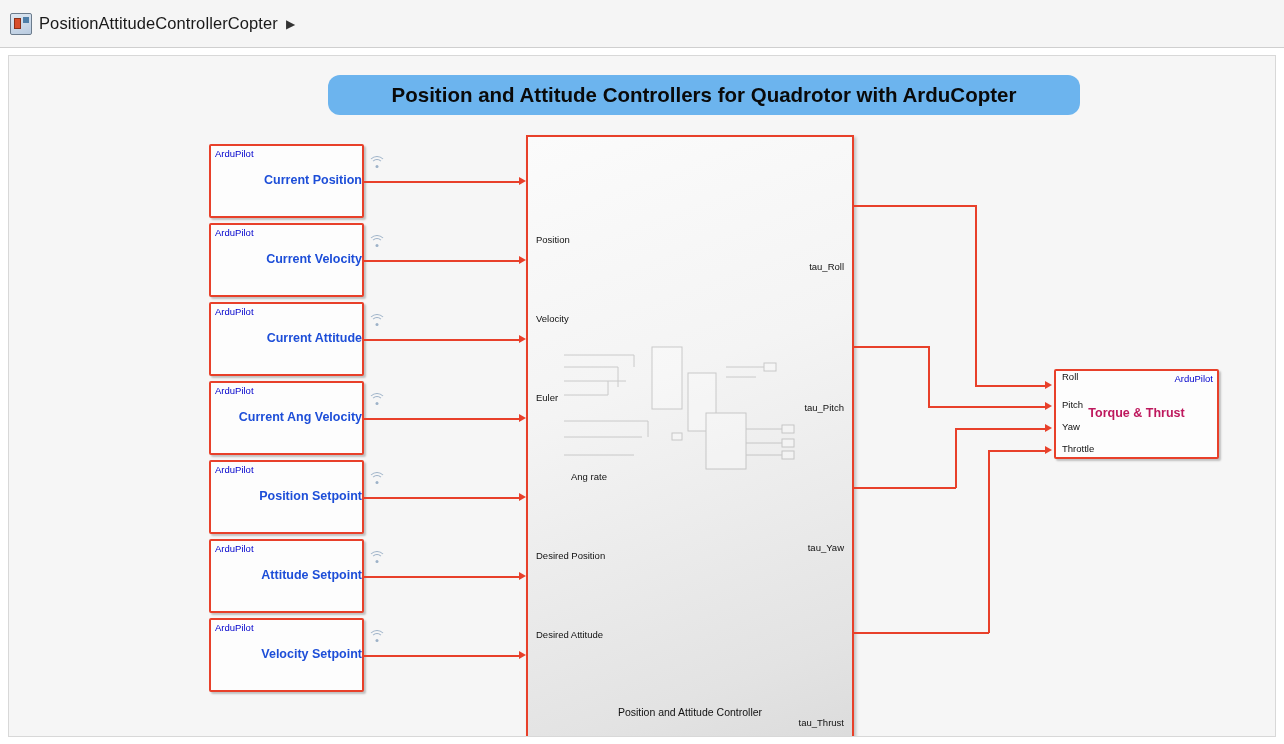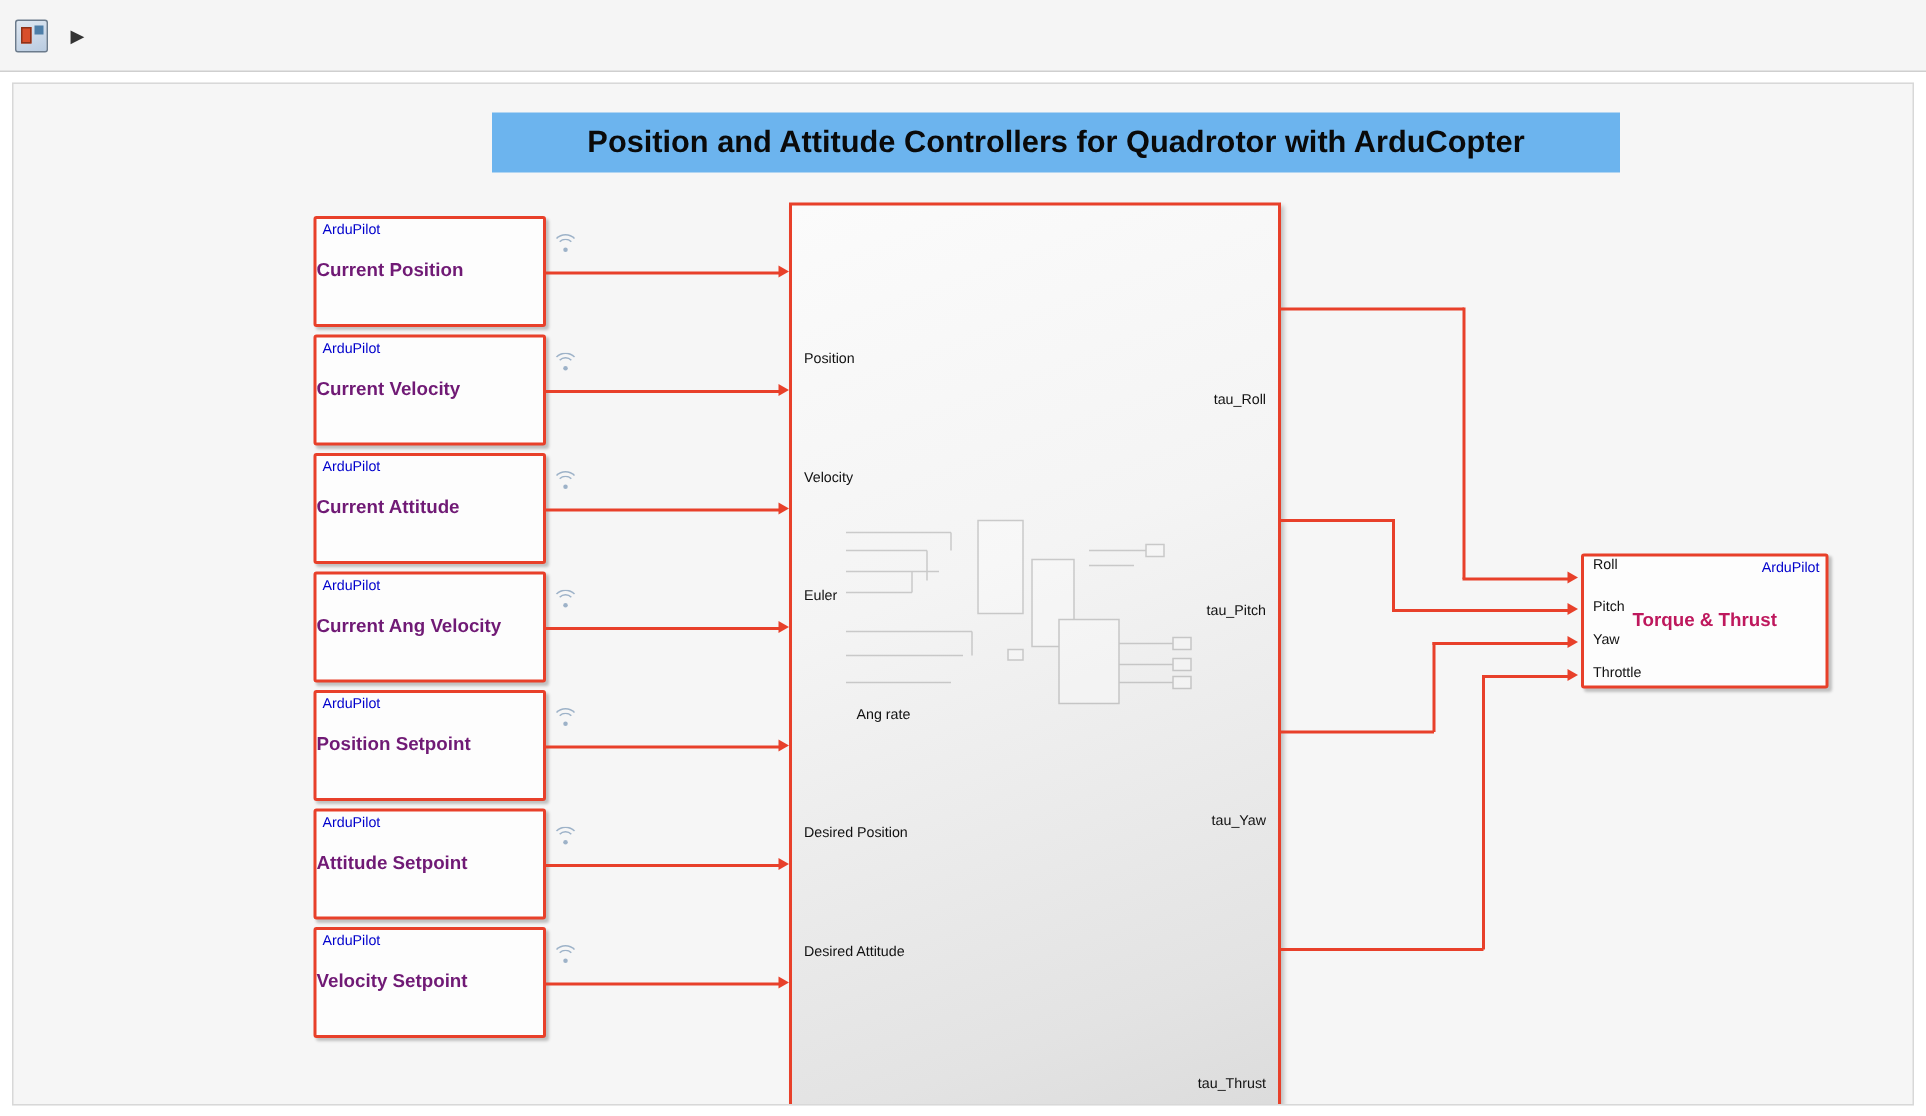--- a/index.html
+++ b/index.html
@@ -86,20 +86,21 @@
   .title-banner {
     position: absolute;
     left: 319px;
     top: 19px;
     width: 752px;
     height: 40px;
     background: #6cb4ee;
     display: flex;
     align-items: center;
     justify-content: center;
+    border-radius: 12px;
   }
   .title-banner span {
     font-size: 20.5px;
     font-weight: bold;
     color: #0a0a0a;
   }
 
   
   .src-block {
     position: absolute;
@@ -114,24 +115,24 @@
   .src-block .tagline {
     position: absolute;
     left: 4px; top: 2px;
     font-size: 9.5px;
     color: #0000cc;
   }
   .src-block .blabel {
     position: absolute;
     left: 0; right: 0;
     top: 27px;
-    text-align: left;
+    text-align: right;
     font-size: 12.5px;
     font-weight: bold;
-    color: #701a75;
+    color: #1d4ed8;
   }
   
   .wifi-icon {
     position: absolute;
     width: 20px;
     height: 20px;
   }
   .wifi-icon .arc {
     position: absolute;
     border: 1.4px solid #9db2c8;
@@ -245,20 +246,21 @@
     border-left: 7px solid #e8402a;
   }
 </style>
 </head>
 <body>
 
 <div id="app">
 
   <div class="breadcrumb-bar">
     <div class="model-icon"></div>
+    <span class="breadcrumb-title">PositionAttitudeControllerCopter</span>
     <span class="breadcrumb-sep">▶</span>
   </div>
 
   <div class="canvas">
 
     <div class="title-banner">
       <span>Position and Attitude Controllers for Quadrotor with ArduCopter</span>
     </div>
 
     <div class="src-block" style="left:200px; top:88px;">
@@ -367,20 +369,21 @@
       <span class="inport-label" style="top:255px;">Euler</span>
       <span class="inport-label" style="top:334px;margin-left:35px;">Ang rate</span>
       <span class="inport-label" style="top:413px;">Desired Position</span>
       <span class="inport-label" style="top:492px;">Desired Attitude</span>
 
       <span class="outport-label" style="top:124px;">tau_Roll</span>
       <span class="outport-label" style="top:265px;">tau_Pitch</span>
       <span class="outport-label" style="top:405px;">tau_Yaw</span>
       <span class="outport-label" style="top:580px;padding-left:36px;">tau_Thrust</span>
     </div>
+    <div class="sub-caption">Position and Attitude Controller</div>
 
     <div class="tt-block">
       <span class="tagline">ArduPilot</span>
       <span class="blabel">Torque &amp; Thrust</span>
       <span class="inport-label" style="top:0;">Roll</span>
       <span class="inport-label" style="top:28px;">Pitch</span>
       <span class="inport-label" style="top:50px;">Yaw</span>
       <span class="inport-label" style="top:72px;">Throttle</span>
     </div>
 

